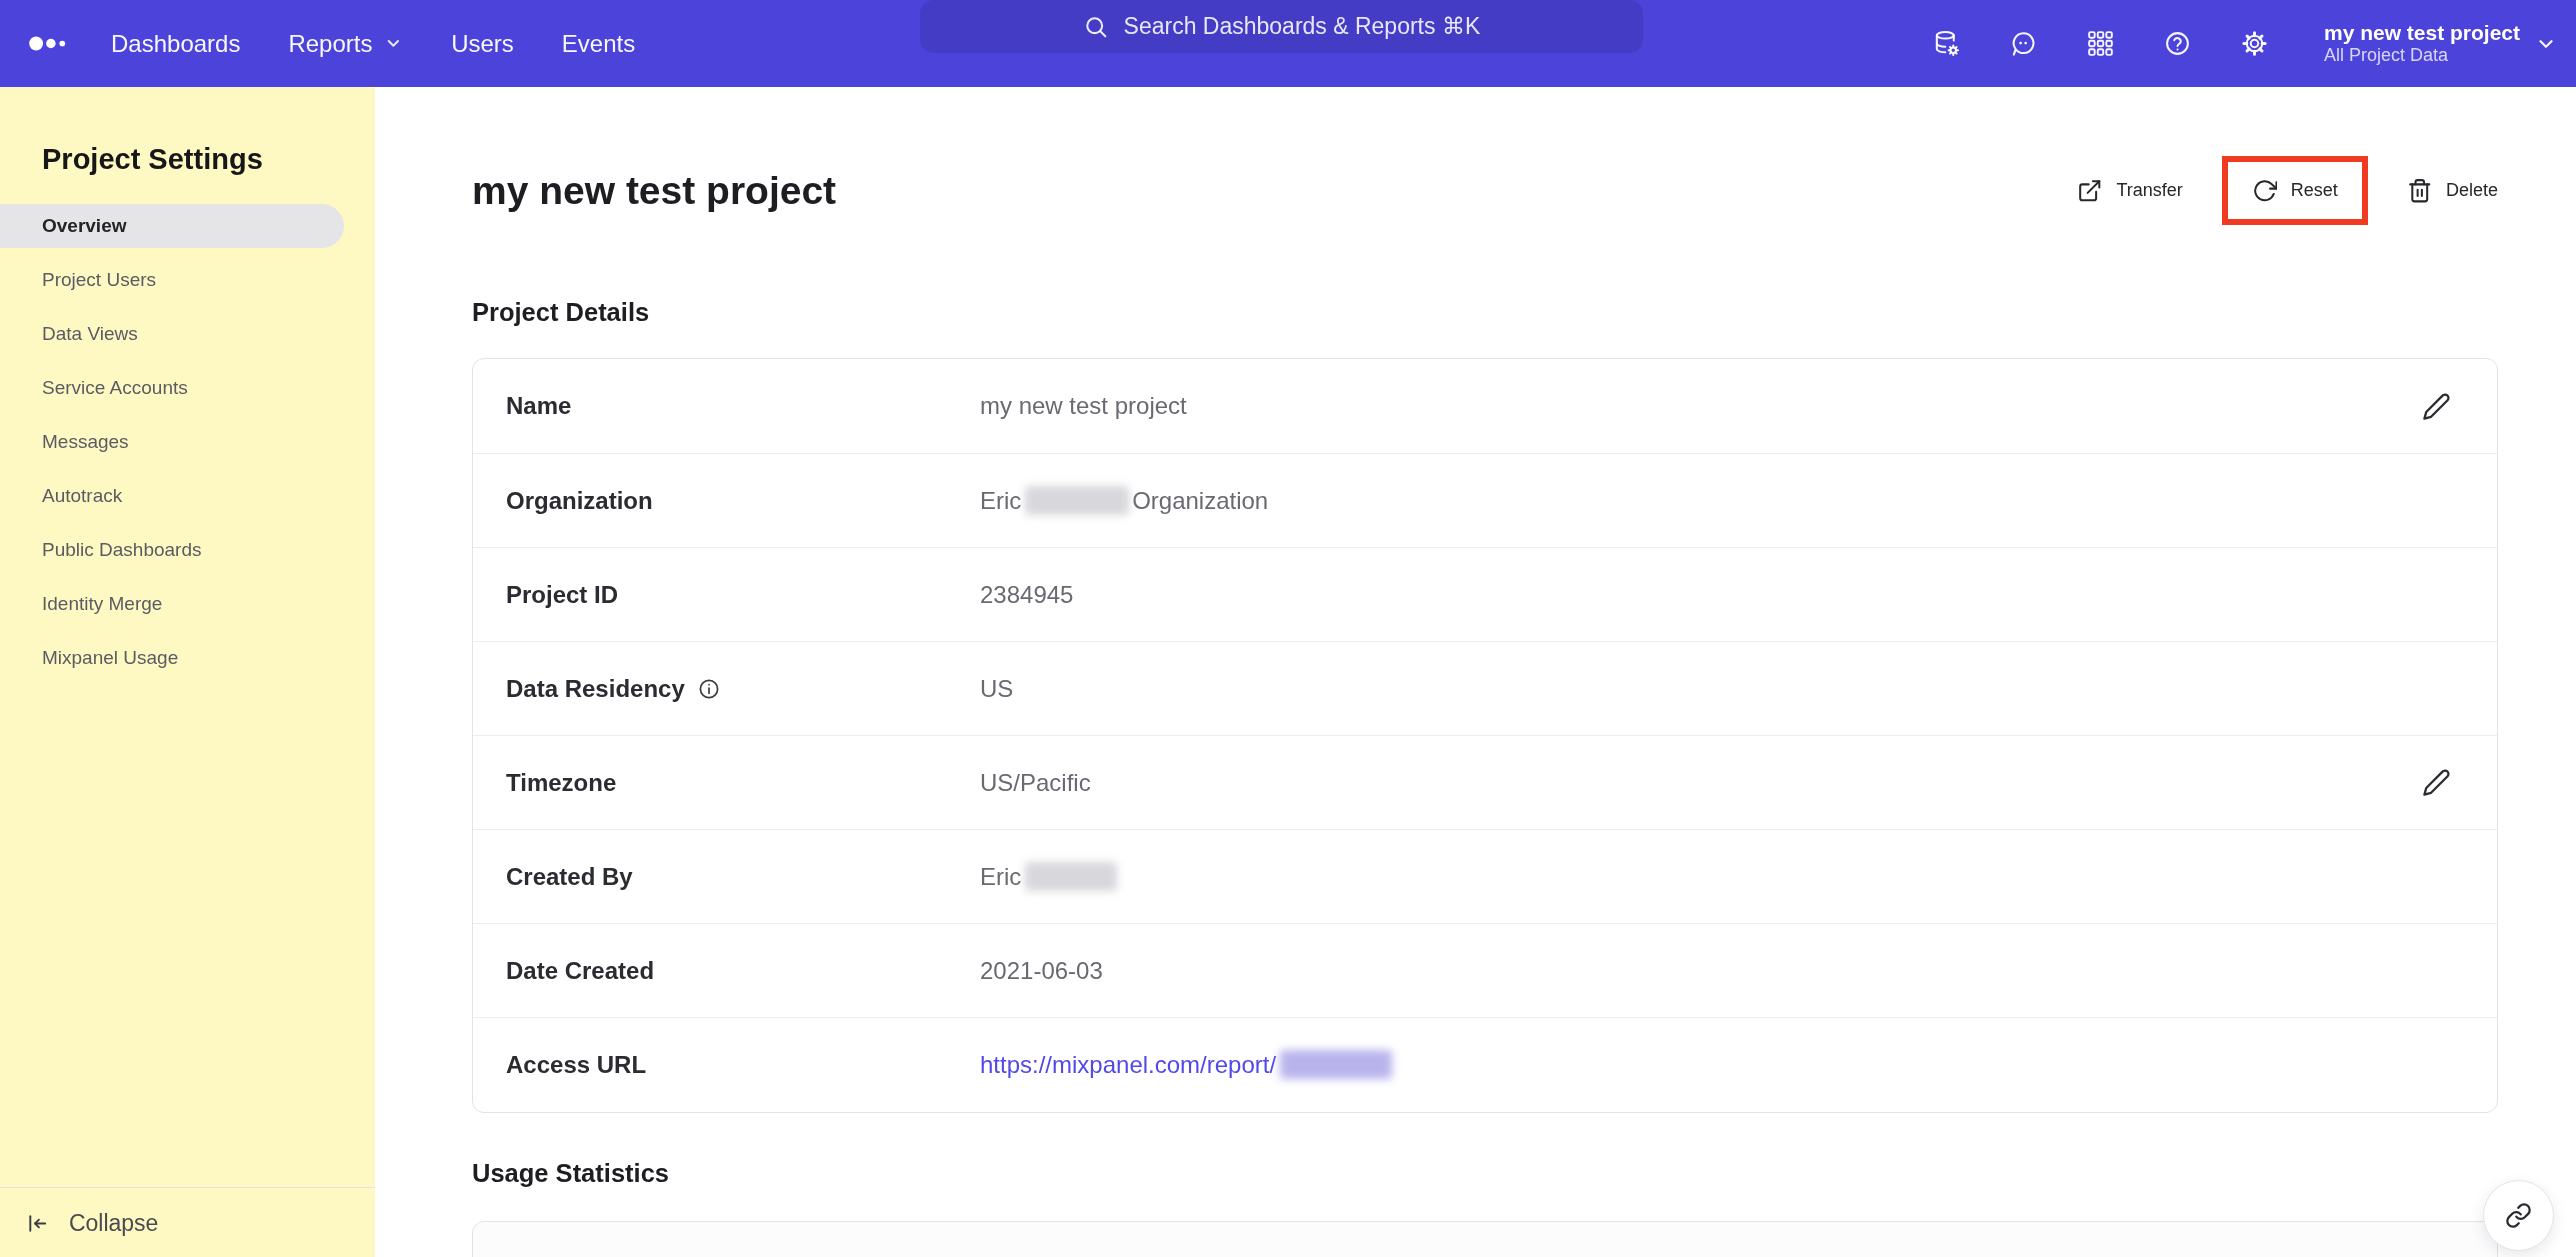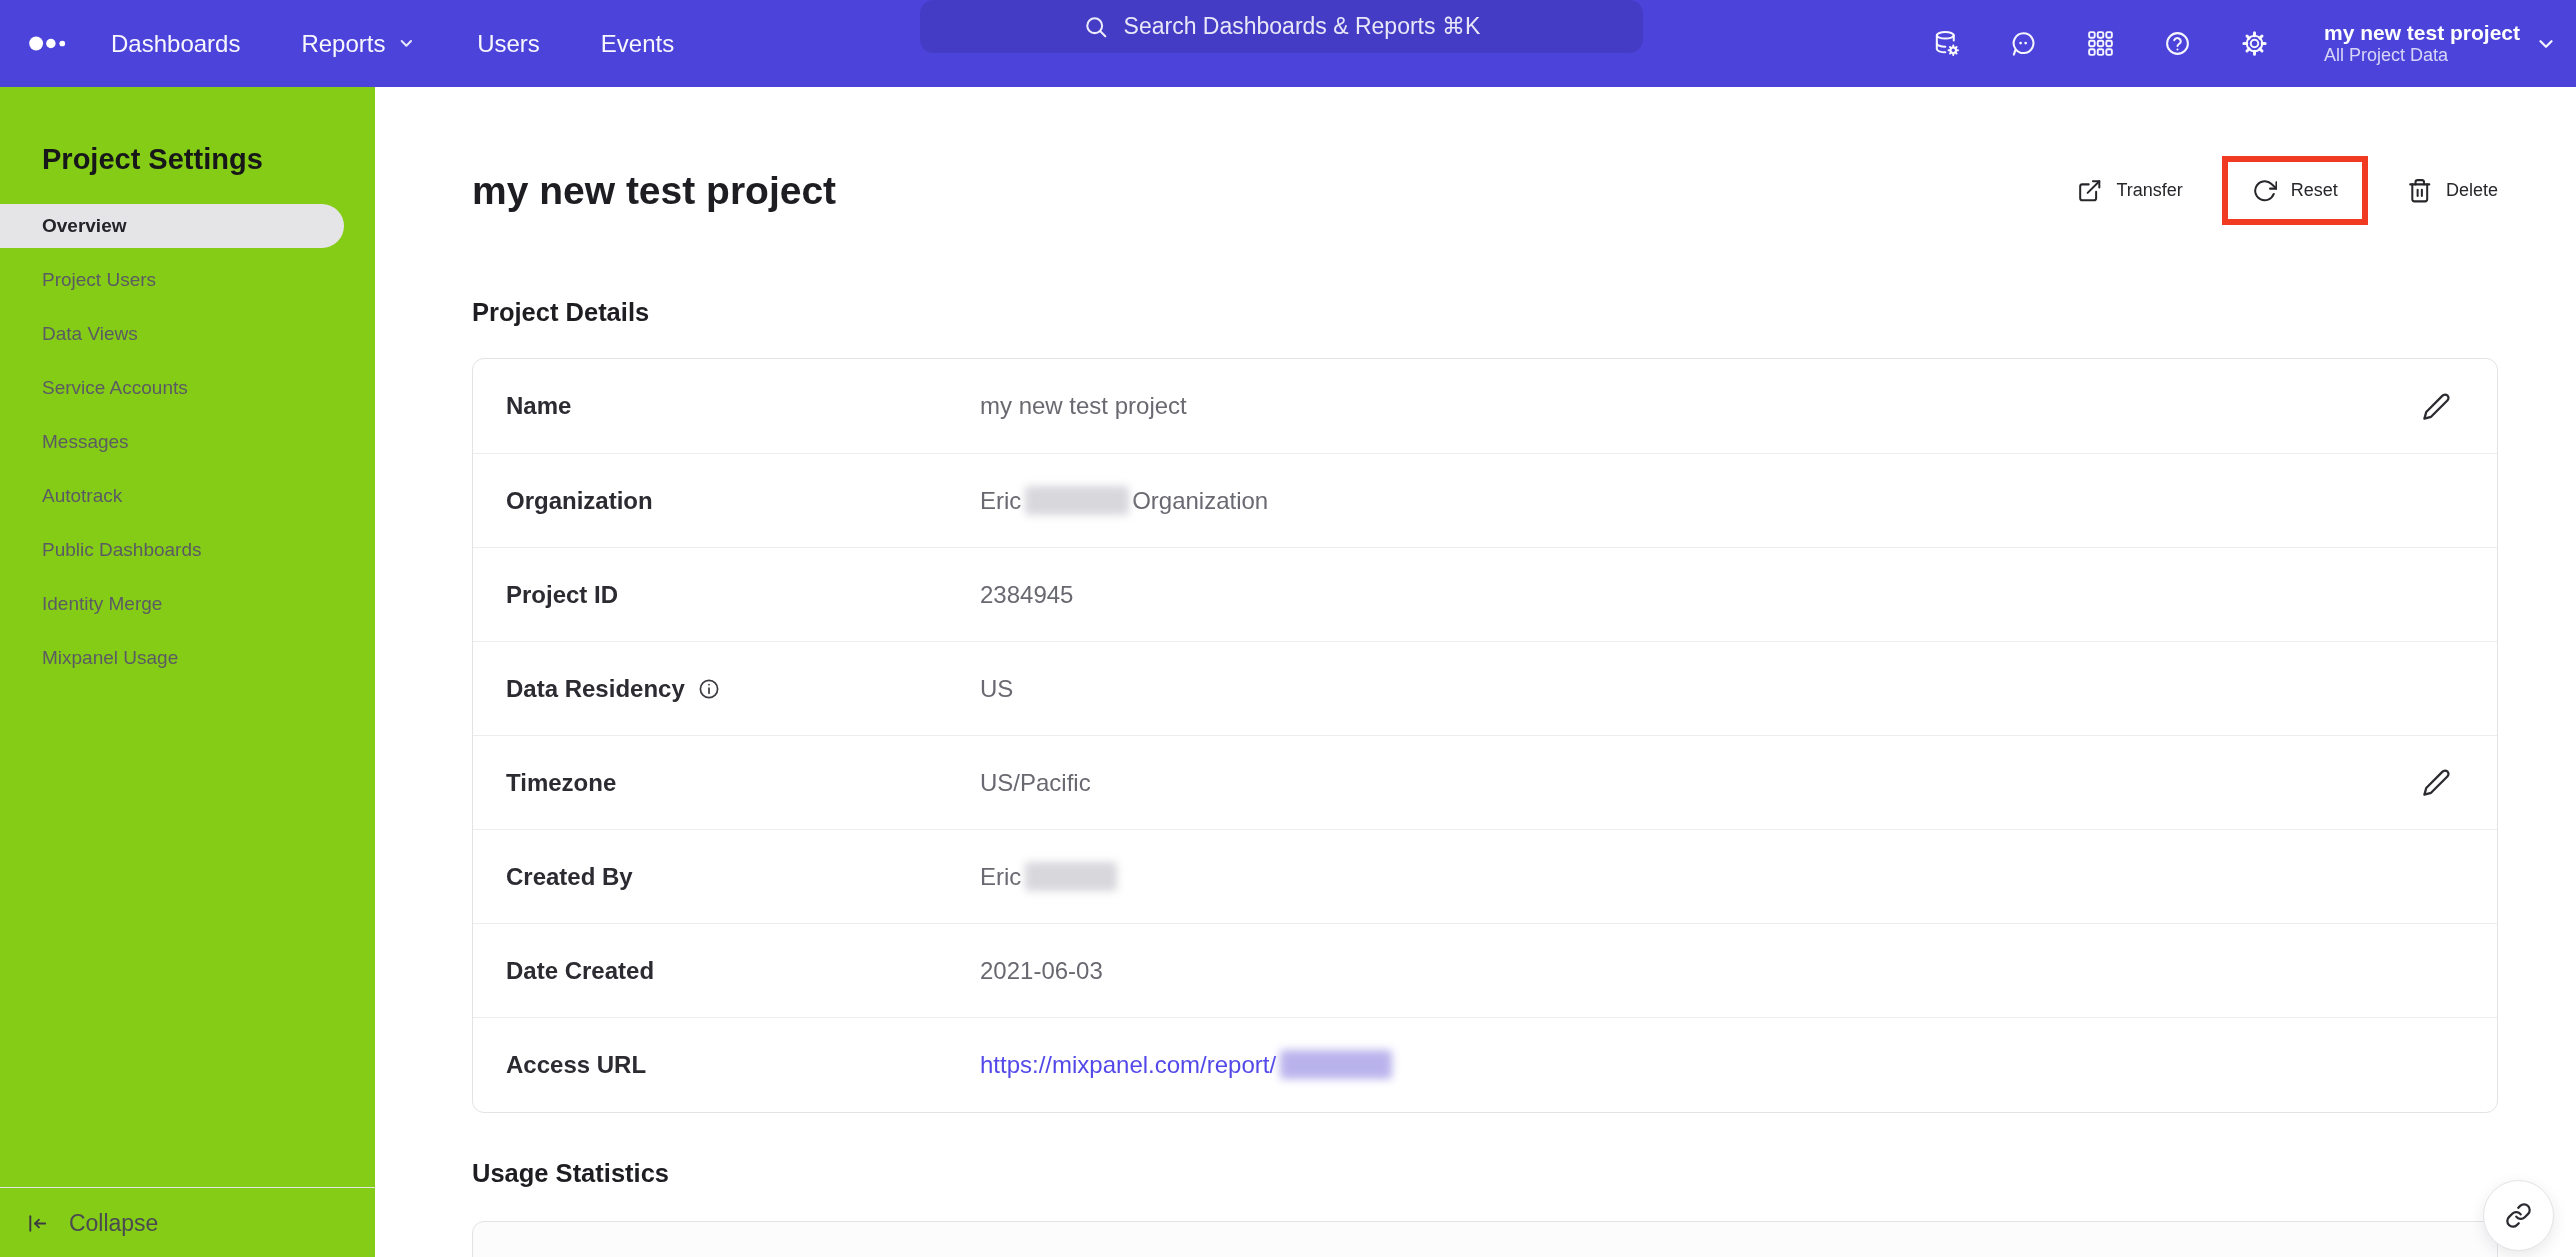--- a/index.html
+++ b/index.html
@@ -11,21 +11,21 @@
     color:#2b2b31;
   }
   svg { display:block; }
 
   
   .topnav {
     position:absolute; left:0; top:0; width:2576px; height:87px;
     background:#4b43da; color:#ffffff;
   }
   .brand { position:absolute; left:25.5px; top:0; height:87px; display:flex; align-items:center; cursor:pointer; }
-  .nav-left { position:absolute; left:111px; top:0; height:87px; display:flex; align-items:center; gap:61px;justify-content:flex-end; }
+  .nav-left { position:absolute; left:111px; top:0; height:87px; display:flex; align-items:center; gap:48px;justify-content:flex-end; }
   .nav-item {
     display:flex; align-items:center; gap:12px;
     font-size:24px; color:rgba(255,255,255,0.96); cursor:pointer; white-space:nowrap;
   }
   .nav-item svg { opacity:.9; }
   .searchbar {
     position:absolute; left:920px; top:0; width:723px; height:53px;
     background:#453cc6; border-radius:13.6px;
     display:flex; align-items:center; justify-content:center; gap:15.3px;
     cursor:text;
@@ -34,21 +34,21 @@
   .nav-right { position:absolute; right:18.7px; top:0; height:87px; display:flex; align-items:center; gap:48px; }
   .nav-icon-btn { width:29px; height:29px; color:rgba(255,255,255,0.95); cursor:pointer; flex:none; }
   .proj-switch { display:flex; align-items:center; gap:15.3px; cursor:pointer; margin-left:6.8px; }
   .proj-meta { display:flex; flex-direction:column; line-height:1.2; }
   .proj-name { font-size:21px; font-weight:700; color:#ffffff; white-space:nowrap; }
   .proj-scope { font-size:18px; color:rgba(255,255,255,0.78); white-space:nowrap; }
 
   
   .sidebar {
     position:absolute; left:0; top:87px; width:375px; height:1171px;
-    background:#84cc16;
+    background:#fef9c3;
   }
   .sb-title { position:absolute; left:42px; top:56px; font-size:29px; font-weight:700; color:#17171a; }
   .sb-list { position:absolute; left:0; top:112px; width:375px; display:flex; flex-direction:column; }
   .sb-item {
     position:relative; height:54px; display:flex; align-items:center;
     padding-left:42px; font-size:19px; font-weight:500; color:#5b5b63; cursor:pointer;
   }
   .sb-item span { position:relative; z-index:1; }
   .sb-item.selected { color:#232329; font-weight:700; }
   .sb-item.selected::before {

